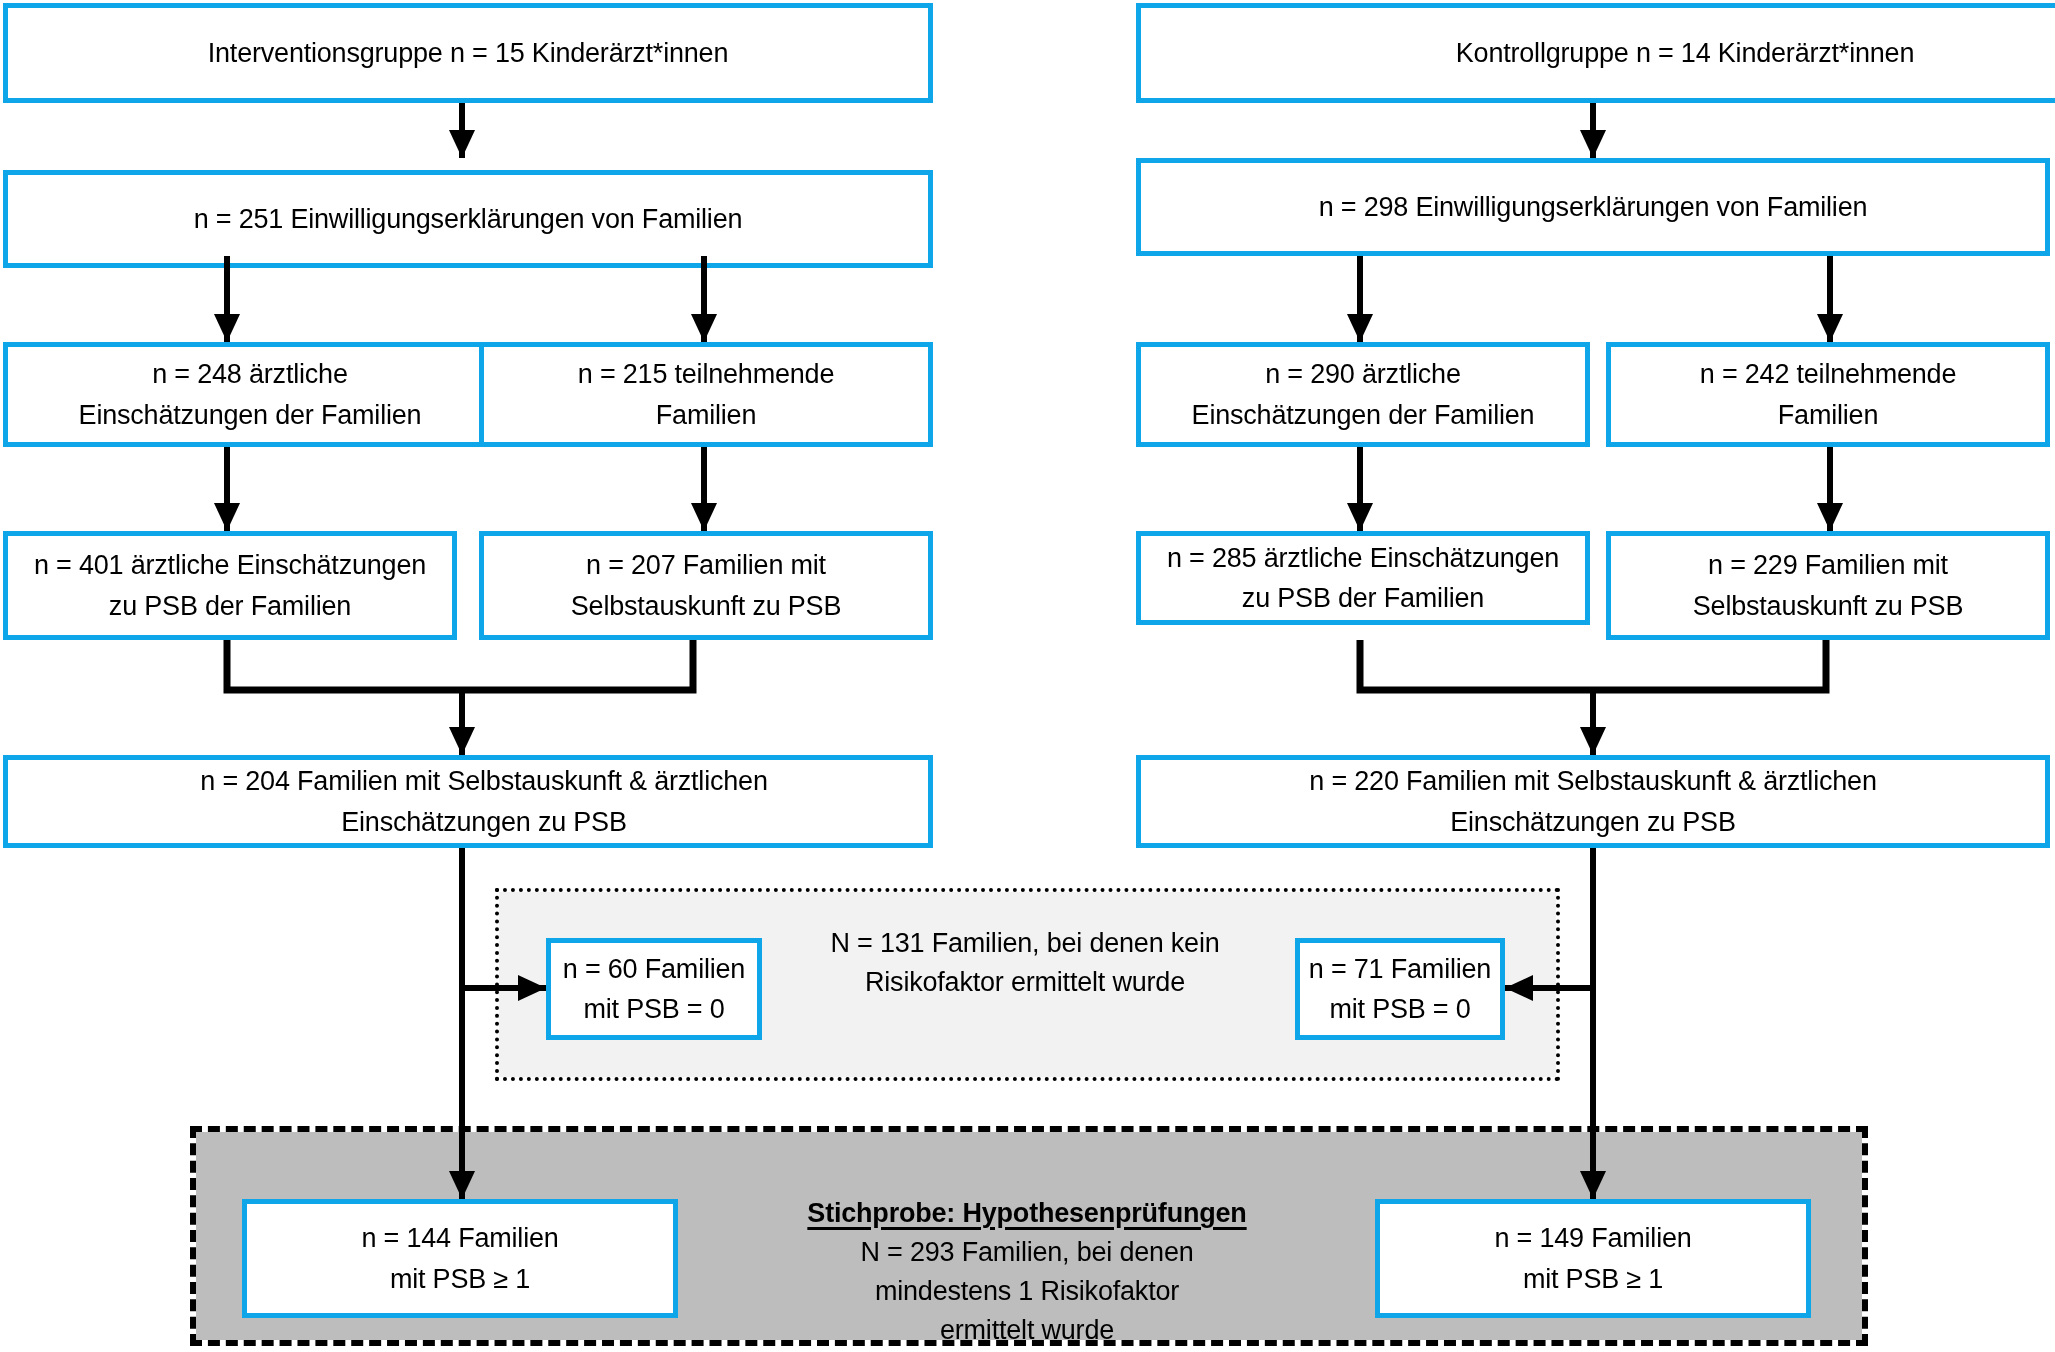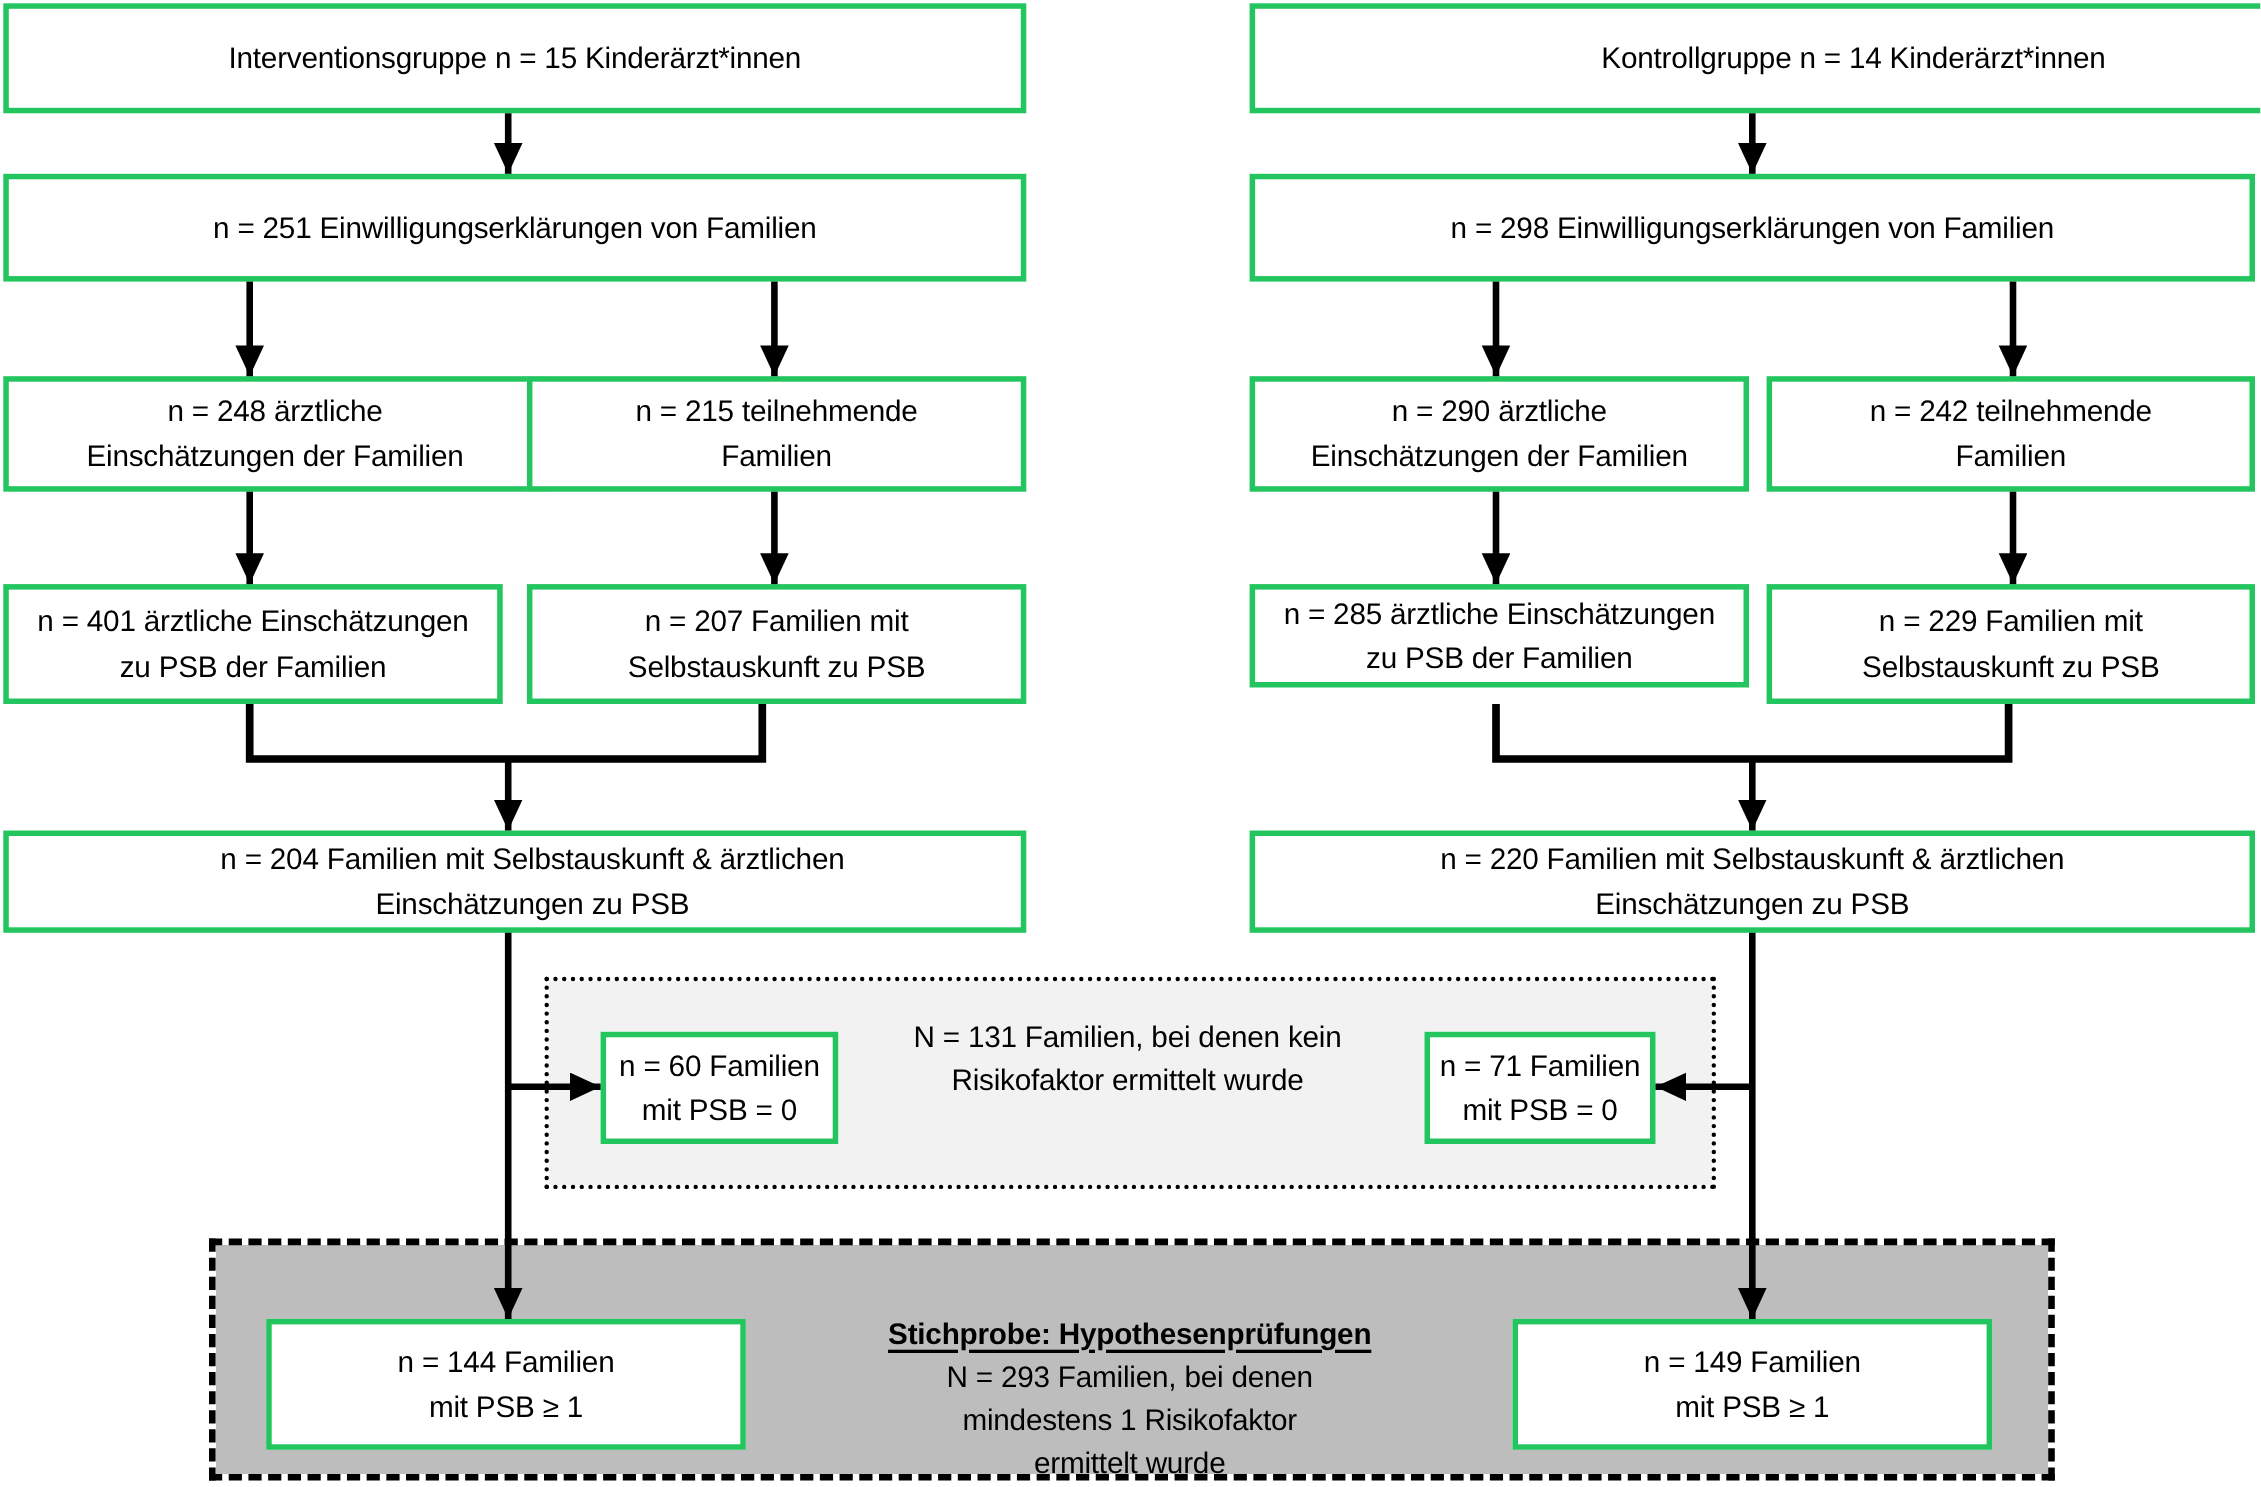--- a/index.html
+++ b/index.html
@@ -8,21 +8,21 @@
     width: 2055px;
     height: 1352px;
     background: #ffffff;
     font-family: "Liberation Sans", sans-serif;
     color: #000000;
     overflow: hidden;
   }
   .fbox {
     position: absolute;
     box-sizing: border-box;
-    border: 5px solid #22c55e;
+    border: 5px solid #0ea5e9;
     background: #ffffff;
     display: flex;
     align-items: center;
     justify-content: center;
     text-align: center;
     font-size: 27px;
     line-height: 1.5;
     letter-spacing: -0.2px;
     white-space: pre-line;
     z-index: 3;
@@ -67,21 +67,21 @@
     height: 1352px;
     z-index: 4;
     pointer-events: none;
   }
   .connectors path { stroke: #000000; fill: none; }
   .shaft { stroke-width: 6; }
   .bracket { stroke-width: 7; }
 
   
   #L1  { left: 3px;    top: 3px;    width: 930px; height: 100px; }
-  #L2  { left: 3px;    top: 158px;  width: 930px; height: 98px;  }
+  #L2  { left: 3px;    top: 170px;  width: 930px; height: 98px;  }
   #L3a { left: 3px;    top: 342px;  width: 494px; height: 105px; }
   #L3b { left: 479px;  top: 342px;  width: 454px; height: 105px; }
   #L4a { left: 3px;    top: 531px;  width: 454px; height: 109px; }
   #L4b { left: 479px;  top: 531px;  width: 454px; height: 109px; }
   #L5  { left: 3px;    top: 755px;  width: 930px; height: 93px; padding-left: 32px;  }
   #R1  { left: 1136px; top: 3px;    width: 1098px; height: 100px; }
   #R2  { left: 1136px; top: 158px;  width: 914px; height: 98px;  }
   #R3a { left: 1136px; top: 342px;  width: 454px; height: 105px; }
   #R3b { left: 1606px; top: 342px;  width: 444px; height: 105px; }
   #R4a { left: 1136px; top: 531px;  width: 454px; height: 94px; }

